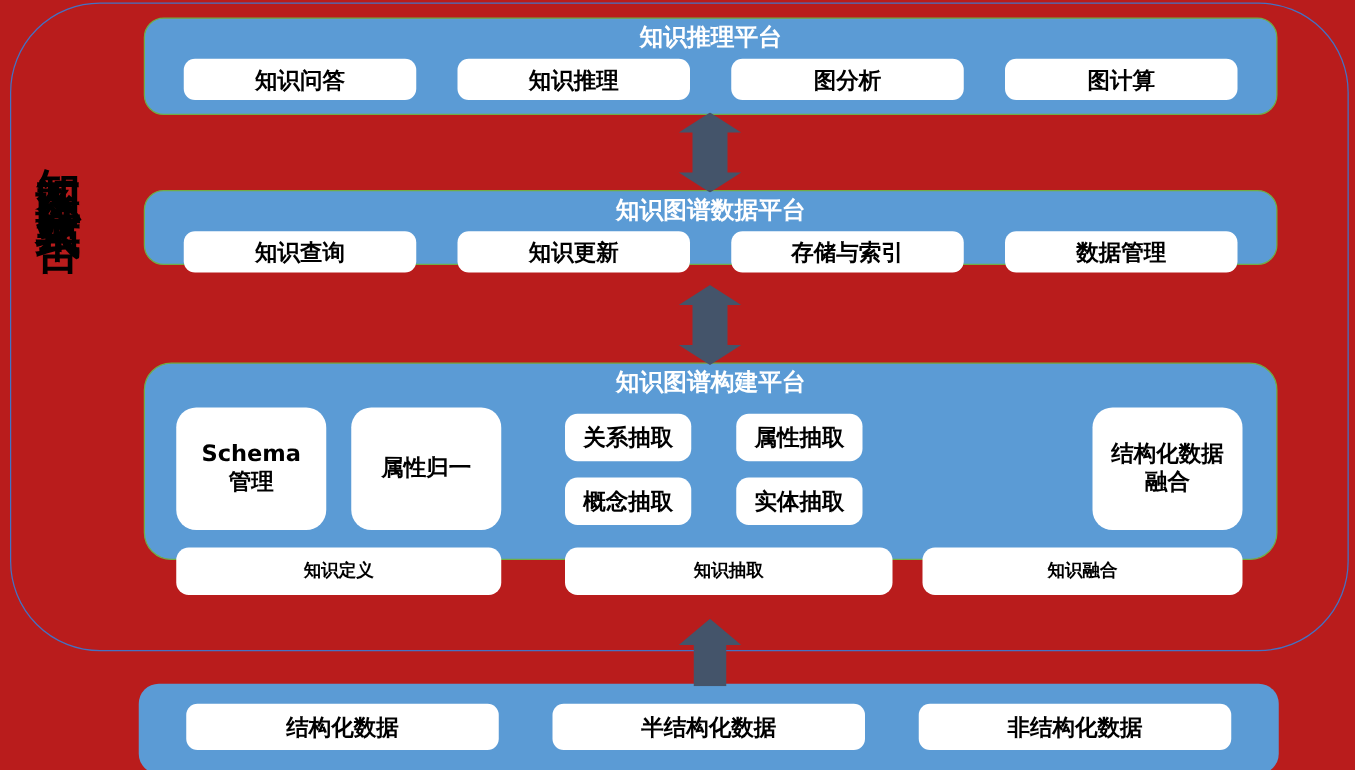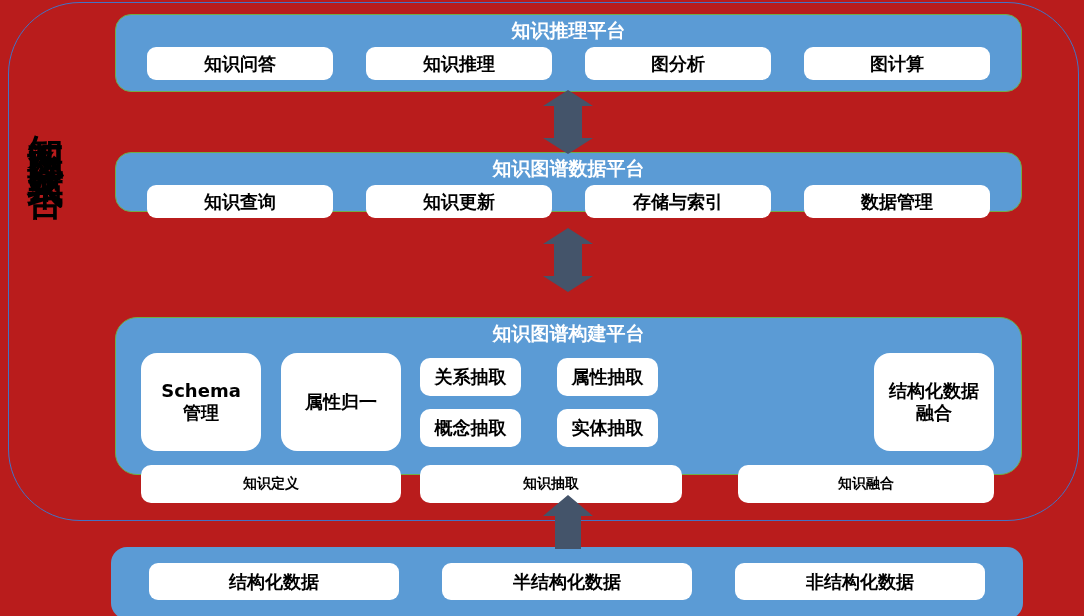--- a/index.html
+++ b/index.html
@@ -27,24 +27,24 @@
   .mid-bar{top:152px;height:60px;}
   .bar-title{
     text-align:center;color:#ffffff;font-size:19px;line-height:1;padding-top:6px;
   }
   .box-row{display:flex;justify-content:space-between;padding:7px 31px 0;}
   .wbox{
     background:#ffffff;border-radius:9px;width:186px;height:33px;
     display:flex;align-items:center;justify-content:center;font-size:18px;
   }
   
-  .construct{top:290px;height:158px;border-radius:22px;margin-top:27px;}
+  .construct{top:290px;height:158px;border-radius:22px;}
   .group{position:absolute;}
   .g-definition{left:25px;top:35px;width:260px;height:150px;}
-  .g-extraction{left:304px;top:35px;width:262px;height:150px;}
+  .g-extraction{left:336px;top:35px;width:262px;height:150px;}
   .g-fusion{left:622px;top:35px;width:256px;height:150px;}
   .tall{
     position:absolute;top:0;height:98px;background:#ffffff;border-radius:16px;
     display:flex;flex-direction:column;align-items:center;justify-content:center;
     font-size:18px;line-height:1.25;text-align:center;
   }
   .t-left{left:0;width:120px;}
   .t-right{right:0;width:120px;}
   .small{
     position:absolute;width:101px;height:38px;background:#ffffff;border-radius:10px;

